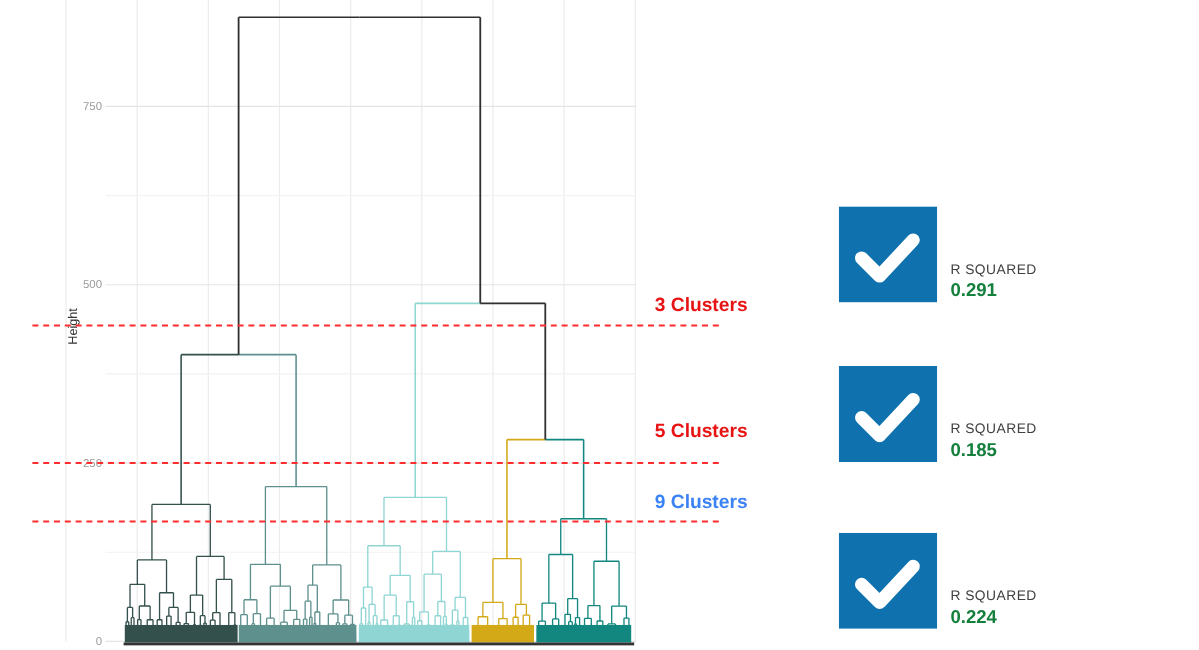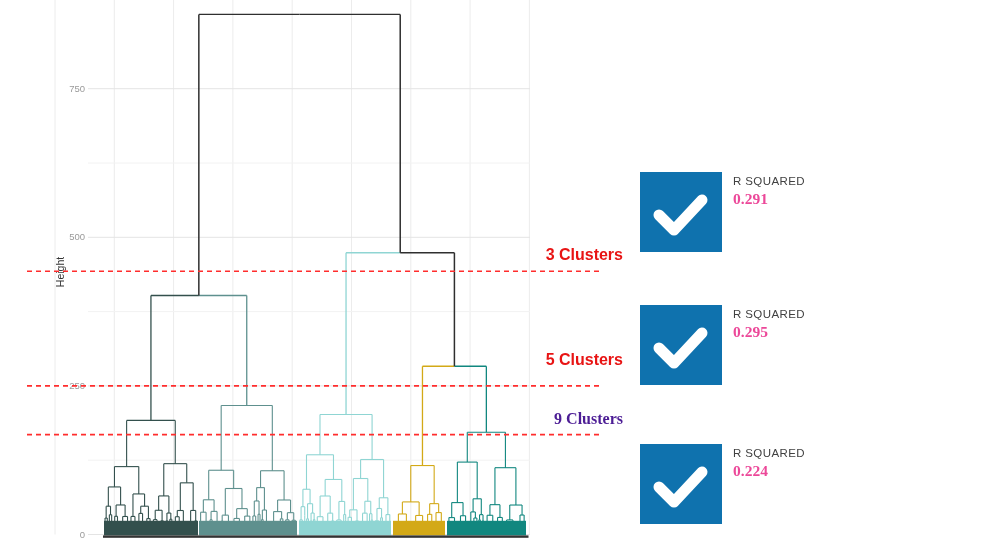--- a/index.html
+++ b/index.html
@@ -1,28 +1,28 @@
 <!DOCTYPE html>
 <html><head>
 <meta charset="utf-8">
 <style>
   html,body{margin:0;padding:0;background:#ffffff;}
   body{font-family:"Liberation Sans", sans-serif;}
   #stage{position:relative;width:999px;height:542px;background:#ffffff;overflow:hidden;}
   #chart-svg{position:absolute;left:0;top:0;}
   .cut-label{position:absolute;right:376px;font-size:16px;font-weight:700;line-height:19px;text-align:right;}
-  .kpi-card{position:absolute;left:640px;display:flex;align-items:flex-start;}
+  .kpi-card{position:absolute;left:699px;display:flex;align-items:flex-end;}
   .kpi-card.card-1{top:172px;}
   .kpi-card.card-2{top:305px;}
   .kpi-card.card-3{top:444px;}
   .check-tile{width:82px;height:80px;flex:0 0 auto;}
   .check-tile svg{display:block;}
   .kpi-text{margin-left:11px;padding-top:3px;}
   .kpi-label{font-size:11.5px;letter-spacing:0.4px;color:#414141;}
-  .kpi-value{font-size:15.5px;font-weight:700;color:#ec4899;margin-top:3px;font-family:Liberation Serif, serif;}
+  .kpi-value{font-size:15.5px;font-weight:700;color:#15803d;margin-top:3px;}
 </style>
 </head>
 <body>
 
 <div id="stage">
 
   <svg id="chart-svg" width="999" height="542">
       <g>
         <line x1="55" y1="0" x2="55" y2="534.5" stroke="#ececec" stroke-width="1"></line>
         <line x1="114.3" y1="0" x2="114.3" y2="534.5" stroke="#ececec" stroke-width="1"></line>
@@ -940,21 +940,21 @@
       <g>
         <line x1="27" y1="271.1808" x2="602" y2="271.1808" stroke="#ff2d2d" stroke-width="1.6" stroke-dasharray="5 4"></line>
         <line x1="27" y1="385.9" x2="602" y2="385.9" stroke="#ff2d2d" stroke-width="1.6" stroke-dasharray="5 4"></line>
         <line x1="27" y1="434.6408" x2="602" y2="434.6408" stroke="#ff2d2d" stroke-width="1.6" stroke-dasharray="5 4"></line>
       </g>
     </svg>
 
   <div id="cut-labels">
       <div class="cut-label" style="top: 245.181px; color: rgb(232, 20, 20);">3 Clusters</div>
       <div class="cut-label" style="top: 350px; color: rgb(232, 20, 20);">5 Clusters</div>
-      <div class="cut-label" style="top: 408.641px; color: #4c1d95; font-family: Liberation Serif, serif;">9 Clusters</div>
+      <div class="cut-label" style="top: 408.641px; color: #3b82f6;">9 Clusters</div>
     </div>
 
   <div class="kpi-card card-1">
     <div class="check-tile">
       <svg width="82" height="80" viewBox="0 0 82 80">
         <rect class="tile-bg" x="0" y="0" width="82" height="80" fill="#0f72ae"></rect>
         <polyline class="tile-check" points="19,43 34,58 62,28" fill="none" stroke="#ffffff" stroke-width="11" stroke-linecap="round" stroke-linejoin="round"></polyline>
       </svg>
     </div>
     <div class="kpi-text">
@@ -965,21 +965,21 @@
 
   <div class="kpi-card card-2">
     <div class="check-tile">
       <svg width="82" height="80" viewBox="0 0 82 80">
         <rect class="tile-bg" x="0" y="0" width="82" height="80" fill="#0f72ae"></rect>
         <polyline class="tile-check" points="19,43 34,58 62,28" fill="none" stroke="#ffffff" stroke-width="11" stroke-linecap="round" stroke-linejoin="round"></polyline>
       </svg>
     </div>
     <div class="kpi-text">
       <div class="kpi-label">R SQUARED</div>
-      <div class="kpi-value">0.295</div>
+      <div class="kpi-value">0.185</div>
     </div>
   </div>
 
   <div class="kpi-card card-3">
     <div class="check-tile">
       <svg width="82" height="80" viewBox="0 0 82 80">
         <rect class="tile-bg" x="0" y="0" width="82" height="80" fill="#0f72ae"></rect>
         <polyline class="tile-check" points="19,43 34,58 62,28" fill="none" stroke="#ffffff" stroke-width="11" stroke-linecap="round" stroke-linejoin="round"></polyline>
       </svg>
     </div>

